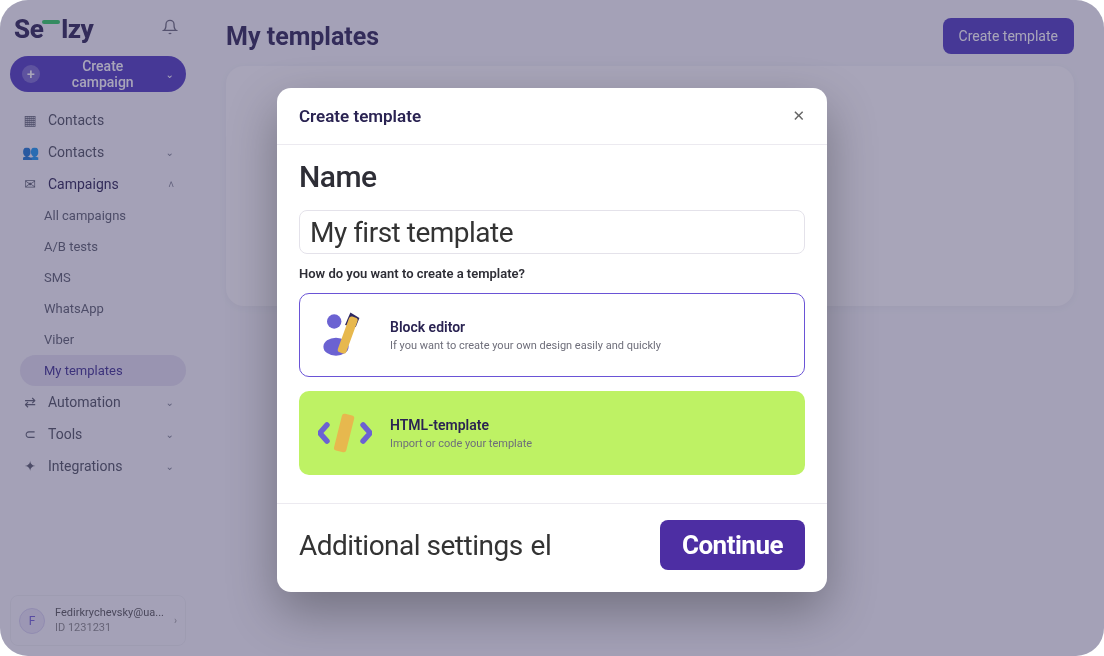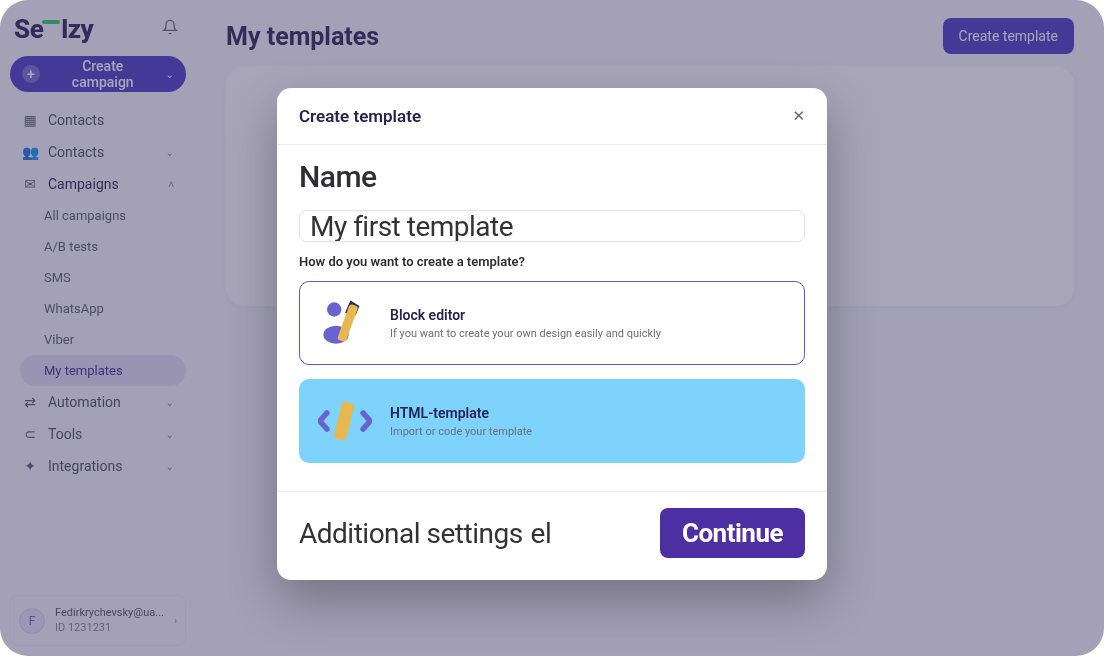--- a/index.html
+++ b/index.html
@@ -44,24 +44,24 @@
 
   
   .modal-wrap { position: absolute; inset: 0; display: flex; align-items: flex-start; justify-content: center; z-index: 20; padding-top: 88px; }
   .modal { width: 550px; background: #fff; border-radius: 14px; box-shadow: 0 20px 50px rgba(0,0,0,0.3); overflow: hidden; }
   .modal-header { display: flex; align-items: center; justify-content: space-between; padding: 18px 22px; border-bottom: 1px solid #eceaf0; }
   .modal-title { font-size: 17px; font-weight: 600; color: #2a2352; }
   .close-x { color: #666; font-size: 15px; cursor: pointer; }
 
   .modal-body { padding: 14px 22px 4px 22px; }
   .field-label { font-size: 30px; font-weight: 500; color: #2e2e36; margin-bottom: 16px; letter-spacing: -0.5px; }
-  .text-input { width: 100%; border: 1px solid #e4e2ea; border-radius: 8px; font-size: 28px; padding: 2px 10px; color: #333; font-family: inherit; letter-spacing: -0.5px; height: 32px; line-height: 28px;}
+  .text-input { width: 100%; border: 1px solid #e4e2ea; border-radius: 8px; font-size: 28px; padding: 2px 10px; color: #333; font-family: inherit; letter-spacing: -0.5px; height: 44px; line-height: 28px;}
   .hint { font-size: 13px; font-weight: 600; color: #2e2e36; margin-top: 12px; margin-bottom: 12px; }
 
-  .option { display: flex; gap: 18px; padding: 16px 18px; border-radius: 10px; border: 1px solid transparent; background: #7dd3fc; margin-bottom: 14px; cursor: pointer; align-items: center; }
+  .option { display: flex; gap: 18px; padding: 16px 18px; border-radius: 10px; border: 1px solid transparent; background: #bef264; margin-bottom: 14px; cursor: pointer; align-items: center; }
   .option.selected { background: #fff; border: 1.5px solid #6a53d6; }
   .opt-icon { width: 54px; height: 50px; flex-shrink: 0; position: relative; }
   .opt-text .t { font-size: 14px; font-weight: 600; color: #2a2352; margin-bottom: 4px; }
   .opt-text .d { font-size: 11px; color: #6e6e7a; }
 
   .modal-footer { display: flex; align-items: center; justify-content: space-between; padding: 16px 22px 22px 22px; border-top: 1px solid #eceaf0; margin-top: 10px;}
   .addl { font-size: 28px; color: #333; letter-spacing: -0.5px;}
   .addl .suffix { margin-left: 8px; margin-top: 40px; }
   .continue { background: #4d2ea3; color: #fff; border: none; border-radius: 8px; font-size: 26px; padding: 10px 22px; font-weight: 700; letter-spacing: -0.5px;}
 

